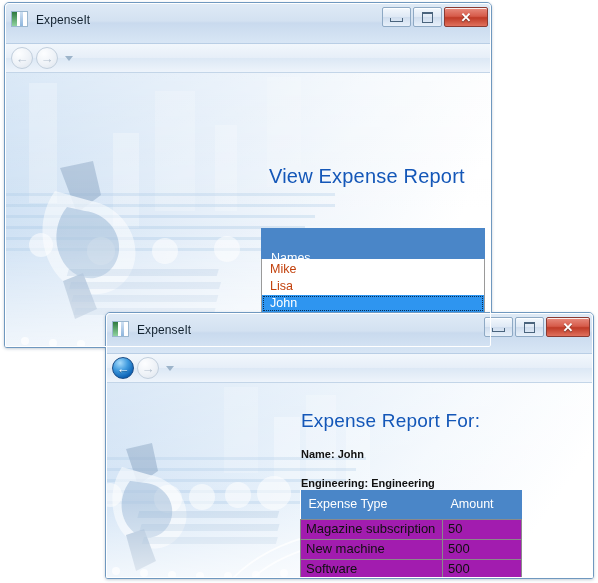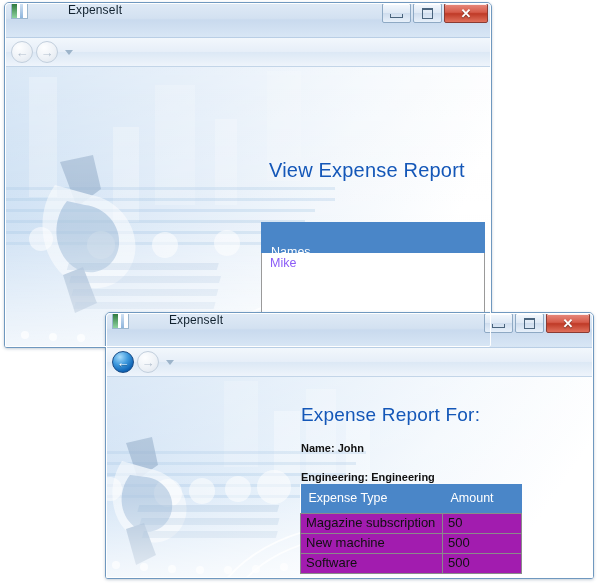--- a/index.html
+++ b/index.html
@@ -38,23 +38,22 @@
     pointer-events: none;
     z-index: 40;
   }
 
   .titlebar {
     position: relative;
     height: 24px;
     background: linear-gradient(to bottom,#dfeaf6 0%, #d3e1f1 45%, #c9daee 50%, #d8e6f5 100%);
     border-bottom: 1px solid #b9cee5;
     display: flex;
-    align-items: flex-start;
-    padding: 0 2px 10px 6px;
-    gap: 32px;
+    align-items: flex-end;
+    padding: 0 2px 16px 6px;
   }
   .title-icon {
     width: 15px; height: 14px;
     border: 1px solid #9bb7cf;
     background: #ffffff;
     display: flex;
     margin-right: 8px;
     flex: 0 0 auto;
   }
   .title-icon i { display: block; height: 100%; }
@@ -155,21 +154,21 @@
     box-sizing: border-box;
     background: #4a86c8;
     color: #ffffff;
     font-size: 12.5px;
     padding: 23px 10px 8px 10px;
     font-weight: normal;
   }
   .list-body { padding: 2px 0 0 0; background: #ffffff; }
   .list-item {
     font-size: 12.5px;
-    color: #8b5cf6;
+    color: #c2410c;
     padding: 1px 0 1px 8px;
     line-height: 15px;
     box-sizing: border-box;
   }
   .list-item.selected {
     background: #2e95f0;
     color: #ffffff;
     outline: 1px dotted #0b2f52;
     outline-offset: -2px;
   }
@@ -332,20 +331,22 @@
         </svg>
       </div>
 
       <div class="page-title" style="left:264px; top:92px; font-size:20px;">View Expense Report</div>
 
       <div class="list-header" style="position:absolute; left:256px; top:155px; width:224px;">Names</div>
 
       <div class="listbox" style="left:256px; top:186px; width:224px; height:82px;">
         <div class="list-body">
           <div class="list-item">Mike</div>
+          <div class="list-item">Lisa</div>
+          <div class="list-item selected">John</div>
         </div>
       </div>
 
       <div class="btn" style="left:357px; top:286px; width:122px; height:22px;">View</div>
     </div>
   </div>
 
   <div class="window" id="win2" style="left:105px; top:312px; width:489px; height:267px;">
     <div class="window-inner-edge"></div>
 

